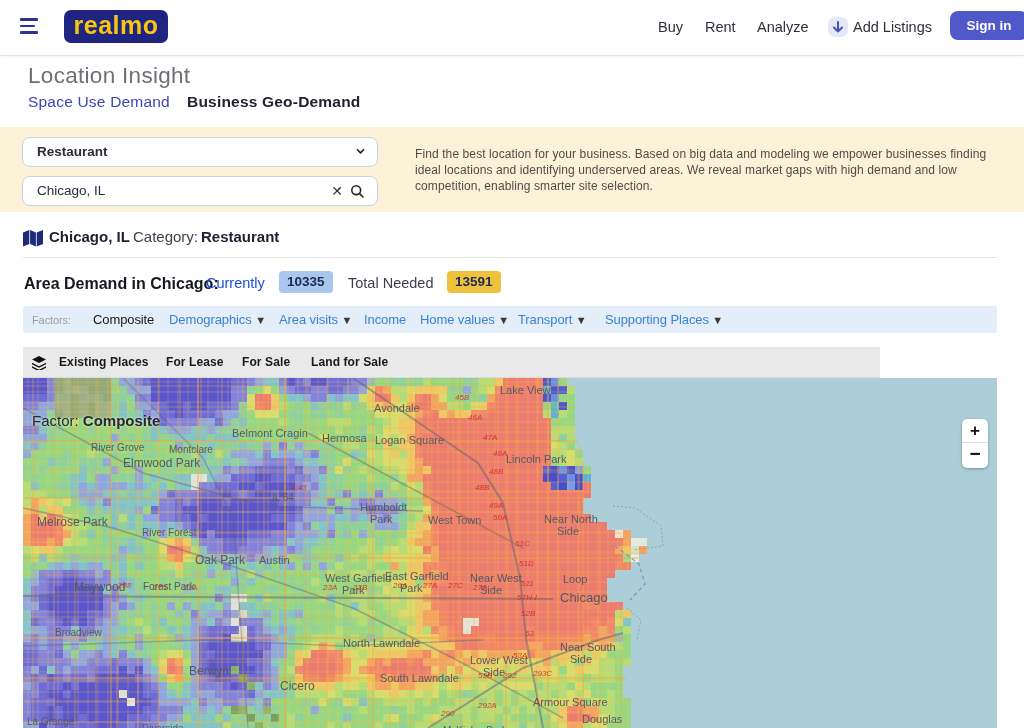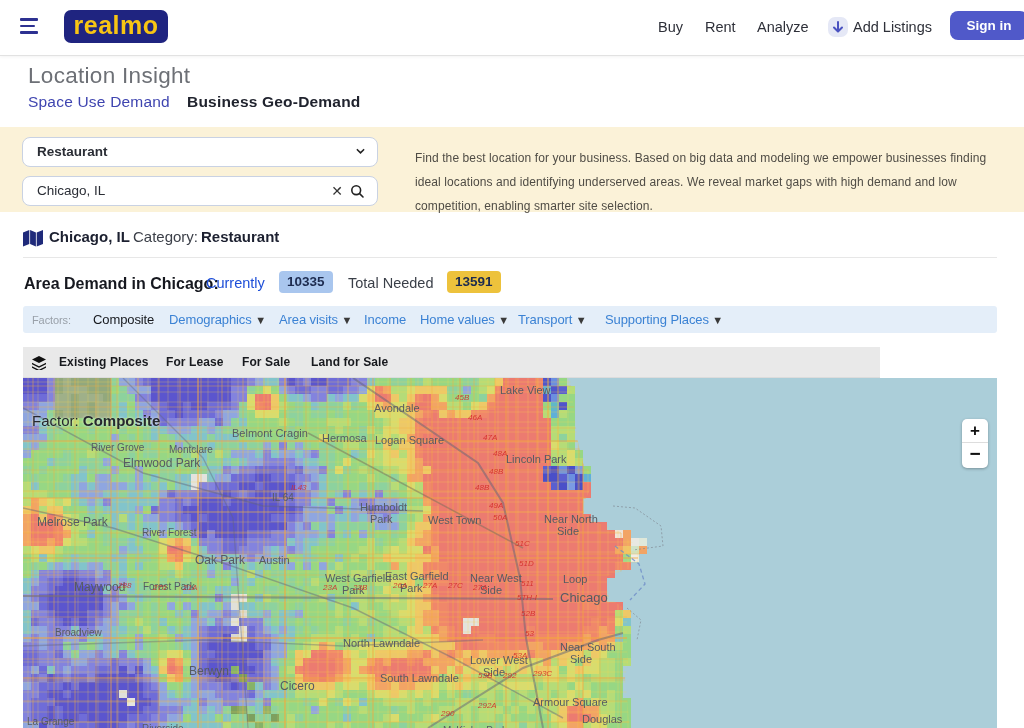--- a/index.html
+++ b/index.html
@@ -29,21 +29,21 @@
 .ypanel { position:absolute; left:0; top:127px; width:1024px; height:85px; background:#fbf2d8; }
 .sel { position:absolute; left:22px; top:137px; width:356px; height:30px; background:#fff;
   border:1px solid #c9d2e3; border-radius:8px; font-size:13.5px; font-weight:600; color:#2a2d35; line-height:28px;
   padding-left:14px; }
 .sel .chev { position:absolute; right:12px; top:9px; width:9px; height:9px; }
 .inp { position:absolute; left:22px; top:176px; width:356px; height:30px; background:#fff;
   border:1px solid #c9d2e3; border-radius:8px; font-size:13.5px; font-weight:500; color:#2a2d35; line-height:28px;
   padding-left:14px; }
 .inp .x { position:absolute; right:34px; top:0px; font-size:14px; color:#333; font-weight:500; }
 .inp .mag { position:absolute; right:12px; top:7px; }
-.ydesc { position:absolute; left:415px; top:146px; width:600px; font-size:12px; line-height:24px;
+.ydesc { position:absolute; left:415px; top:146px; width:600px; font-size:12px; line-height:16px;
   color:#4f4c45; letter-spacing:0.1px; }
 .locrow { position:absolute; left:23px; top:228px; width:400px; height:20px; }
 .sep { position:absolute; left:23px; top:257px; width:974px; height:1px; background:#e7e7e7; }
 .demandrow { position:absolute; left:24px; top:271px; width:600px; height:22px; }
 .chip { display:inline-block; border-radius:4px; height:22px; line-height:22px; padding:0 8px; font-weight:bold; font-size:13.5px; color:#1d2b4f; }
 .factors { position:absolute; left:23px; top:306px; width:974px; height:27px; background:#e4eef9; border-radius:3px; }
 .fitem { position:absolute; top:6px; font-size:13px; font-weight:normal; letter-spacing:-0.1px; }
 .flink { color:#3b82d4; }
 .tri { color:#3a3a3a; font-size:11px; }
 .maptoolbar { position:absolute; left:23px; top:347px; width:857px; height:31px; background:#e9e9e9;

